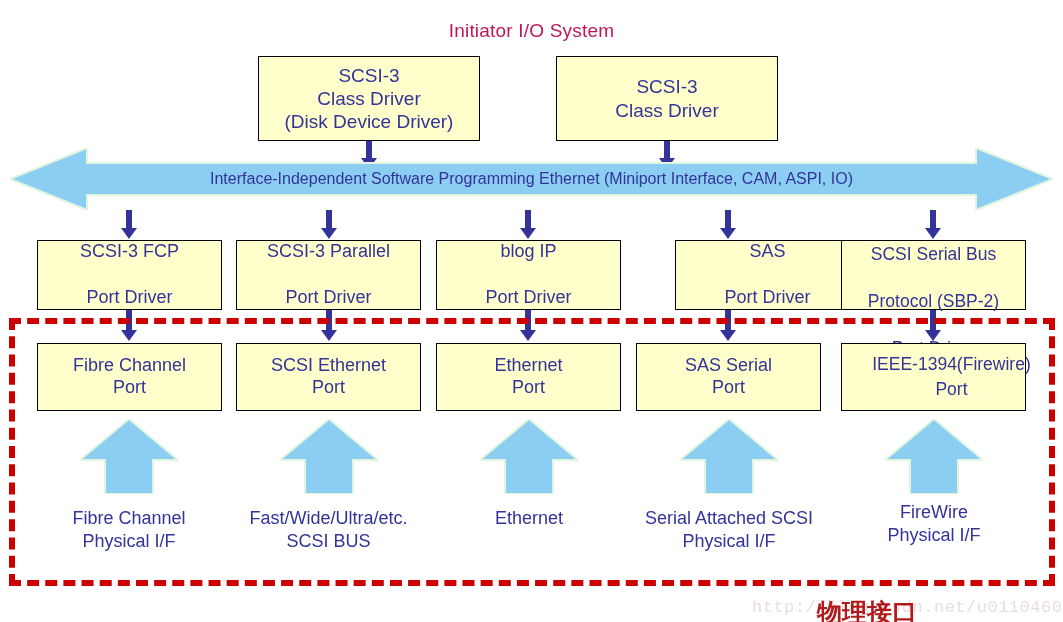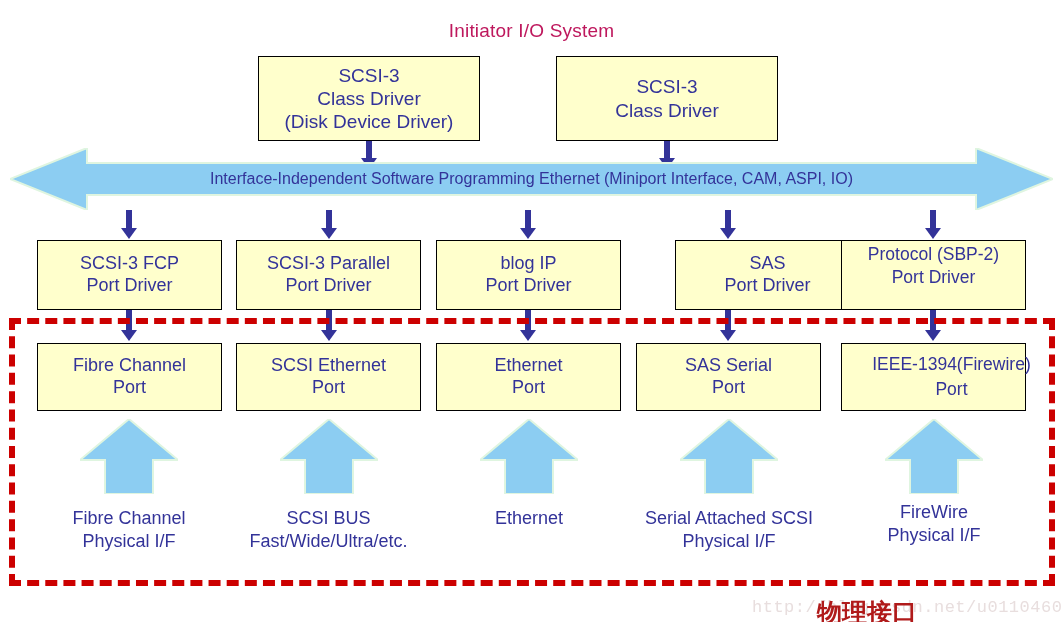--- a/index.html
+++ b/index.html
@@ -17,21 +17,21 @@
 
   .ybox{
     position:absolute;background:#ffffcc;border:1px solid #000000;
     box-sizing:border-box;color:#333399;text-align:center;
     display:flex;flex-direction:column;align-items:center;justify-content:center;
     line-height:1.22;
   }
   .ybox .ln{display:block;white-space:nowrap;}
 
   .cls-box{font-size:19px;}
-  .pd-box{font-size:18px;}
+  .pd-box{font-size:18px;gap:24px;}
   .port-box{font-size:18px;}
   .sbp-box{font-size:17.5px;line-height:1.30;justify-content:flex-start;padding-top:2px;}
   .ieee-box{font-size:17.5px;line-height:1.45;padding-left:36px;}
 
   
   .darrow{position:absolute;}
   .darrow .stem{position:absolute;left:50%;transform:translateX(-50%);
     width:6px;background:#333399;top:0;}
   .darrow .head{position:absolute;left:50%;transform:translateX(-50%);
     width:0;height:0;border-left:8px solid transparent;border-right:8px solid transparent;
@@ -139,20 +139,21 @@
   </div>
   <div class="ybox pd-box" style="left:436px;top:240px;width:185px;height:70px;">
     <span class="ln">blog IP</span>
     <span class="ln">Port Driver</span>
   </div>
   <div class="ybox pd-box" style="left:636px;top:240px;width:185px;height:70px;margin-left:39px;">
     <span class="ln">SAS</span>
     <span class="ln">Port Driver</span>
   </div>
   <div class="ybox pd-box sbp-box" style="left:841px;top:240px;width:185px;height:70px;">
+    <span class="ln">SCSI Serial Bus</span>
     <span class="ln">Protocol (SBP-2)</span>
     <span class="ln">Port Driver</span>
   </div>
 
   <div class="darrow" style="left:119px;top:310px;width:20px;height:32px;">
     <span class="stem" style="height:20px;"></span>
     <span class="head" style="top:20px;"></span>
   </div>
   <div class="darrow" style="left:319px;top:310px;width:20px;height:32px;">
     <span class="stem" style="height:20px;"></span>
@@ -218,22 +219,22 @@
     <svg width="98" height="75" viewBox="0 0 98 75">
       <polygon points="49,0 98,41 73,41 73,75 25,75 25,41 0,41" fill="#8CCDF2" stroke="#DFF5E0" stroke-width="2"></polygon>
     </svg>
   </div>
 
   <div class="phys-label" style="left:24px;top:507px;width:210px;">
     <span class="ln">Fibre Channel</span>
     <span class="ln">Physical I/F</span>
   </div>
   <div class="phys-label" style="left:221px;top:507px;width:215px;">
+    <span class="ln">Fast/Wide/Ultra/etc.</span>
     <span class="ln">SCSI BUS</span>
-    <span class="ln">Fast/Wide/Ultra/etc.</span>
   </div>
   <div class="phys-label" style="left:424px;top:507px;width:210px;">
     <span class="ln">Ethernet</span>
     <span class="ln"></span>
   </div>
   <div class="phys-label" style="left:619px;top:507px;width:220px;">
     <span class="ln">Serial Attached SCSI</span>
     <span class="ln">Physical I/F</span>
   </div>
   <div class="phys-label" style="left:829px;top:501px;width:210px;">

